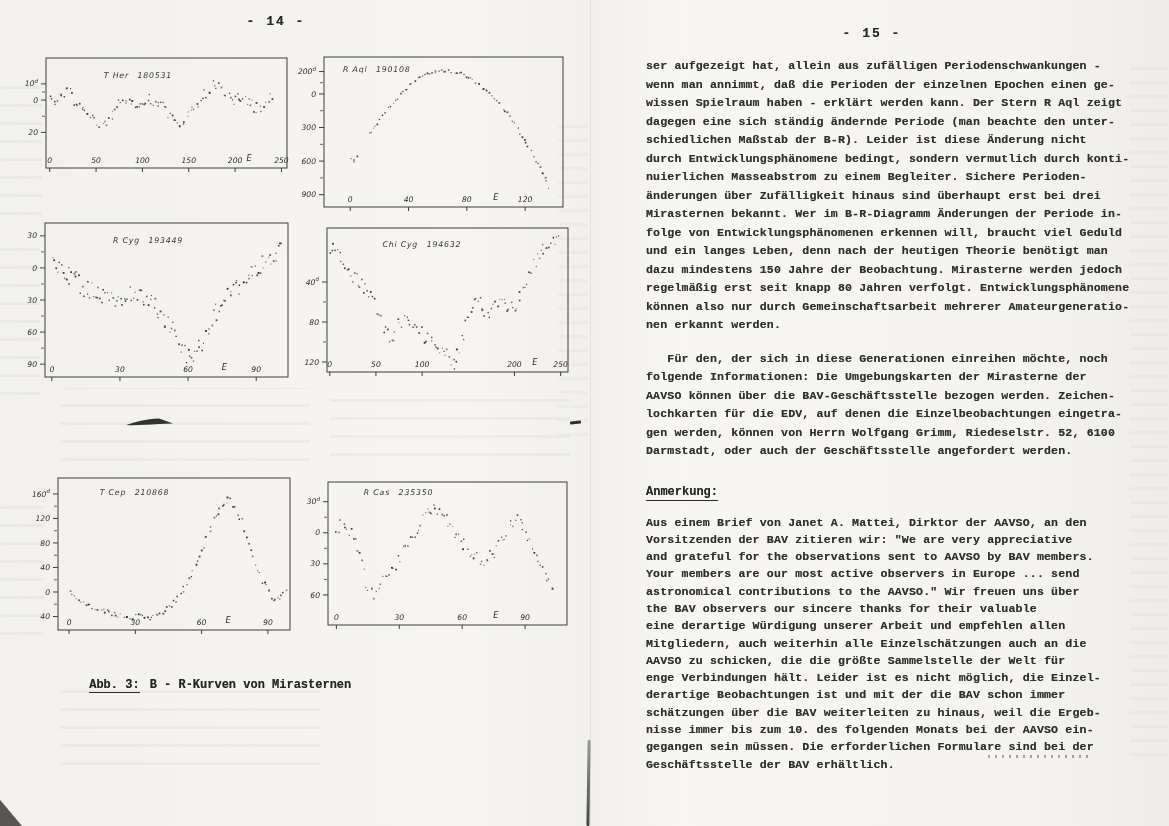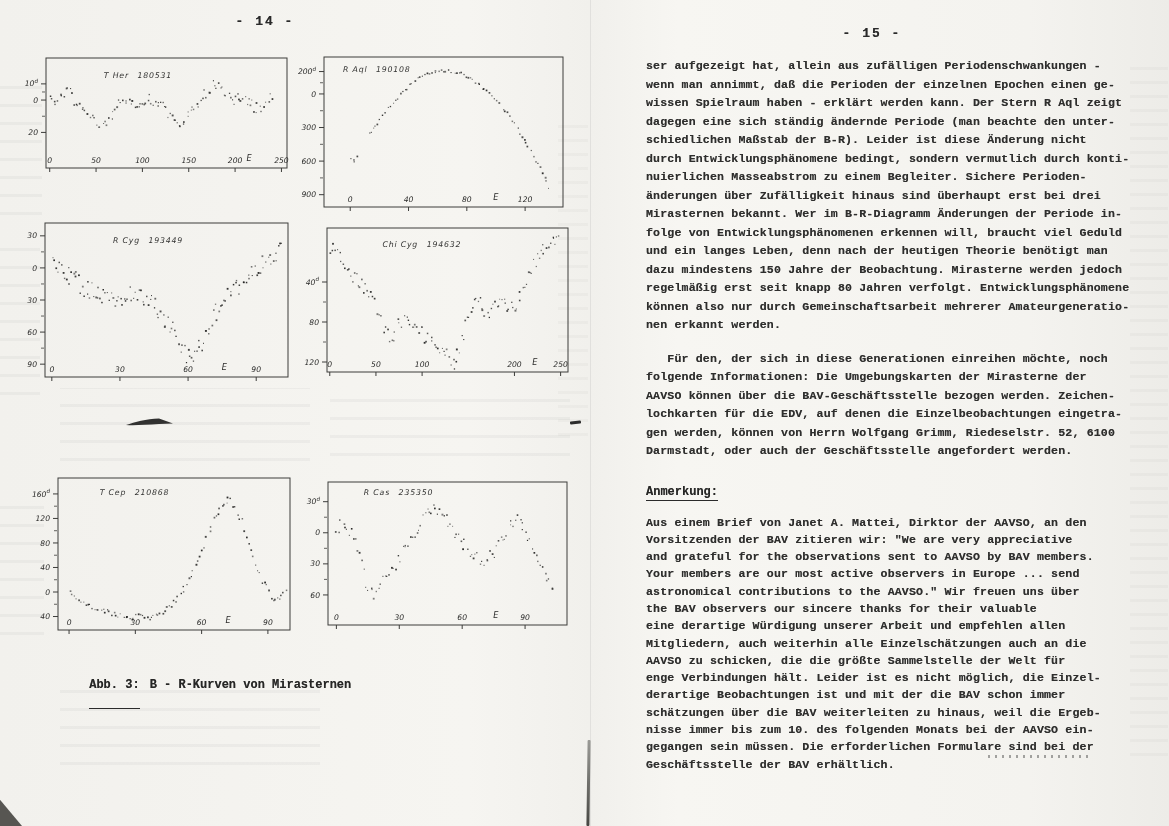--- a/index.html
+++ b/index.html
@@ -4,27 +4,27 @@
 <style>
   html,body{margin:0;padding:0;background:#d8d8d4;}
   .canvas{position:relative;width:1169px;height:826px;overflow:hidden;
     background:linear-gradient(90deg,#f2f1ed 0,#f6f5f1 40%,#f1f0ec 50.5%,#f7f6f2 58%,#f4f3ef 88%,#edecE8 100%);
     font-family:"Liberation Mono","DejaVu Sans Mono",monospace;color:#2d2d2c;}
   .page{position:absolute;top:0;height:826px;}
   .page-left{left:0;width:592px;}
   .page-right{left:592px;width:534px;}
   .pagenum{position:absolute;font-size:13px;font-weight:700;letter-spacing:2px;color:#2a2a2a;
     text-shadow:0 0 .4px rgba(0,0,0,.55);}
-  .pagenum-left{left:0;top:14px;width:530px;text-align:center;}
+  .pagenum-left{left:11px;top:14px;width:530px;text-align:center;}
   .pagenum-right{left:0;top:26px;width:560px;text-align:center;}
   .chart-host{position:absolute;}
   .chart-host svg{display:block;}
   .caption{position:absolute;left:46px;top:664px;font-size:12px;font-weight:700;
     color:#262625;text-shadow:0 0 .4px rgba(0,0,0,.5);white-space:pre;}
-  .caption .cap-label{border-bottom:1.4px solid #2a2a2a;padding-bottom:16px;margin-right:10px;}
+  .caption .cap-label{border-bottom:1.4px solid #2a2a2a;padding-bottom:0;margin-right:10px;}
   .body-text{position:absolute;left:54px;top:57px;width:486px;}
   .tline{white-space:pre;font-size:11.6px;font-weight:700;color:#2e2e2d;
     text-shadow:0 0 .45px rgba(20,20,20,.5);letter-spacing:.15px;}
   .para1 .tline,.para2 .tline{line-height:18.5px;}
   .para2{margin-top:15px;}
   .anmerkung{margin-top:24px;margin-bottom:13px;font-size:12px;font-weight:700;
     color:#262625;text-shadow:0 0 .45px rgba(20,20,20,.5);display:inline-block;
     border-bottom:1.5px solid #2b2b2b;padding-bottom:1px;}
   .para3 .tline{line-height:17.3px;}
   .bleed{position:absolute;pointer-events:none;opacity:.55;filter:blur(.7px);

